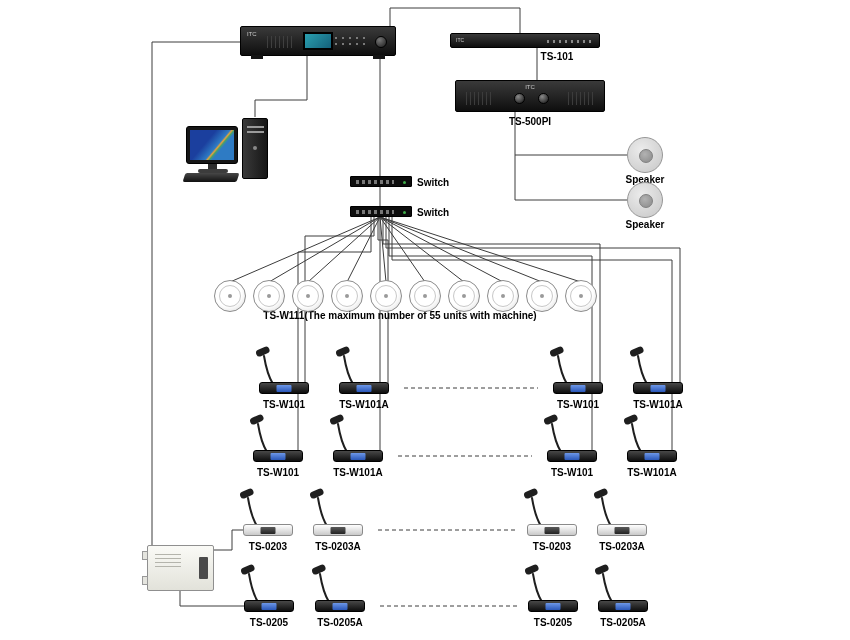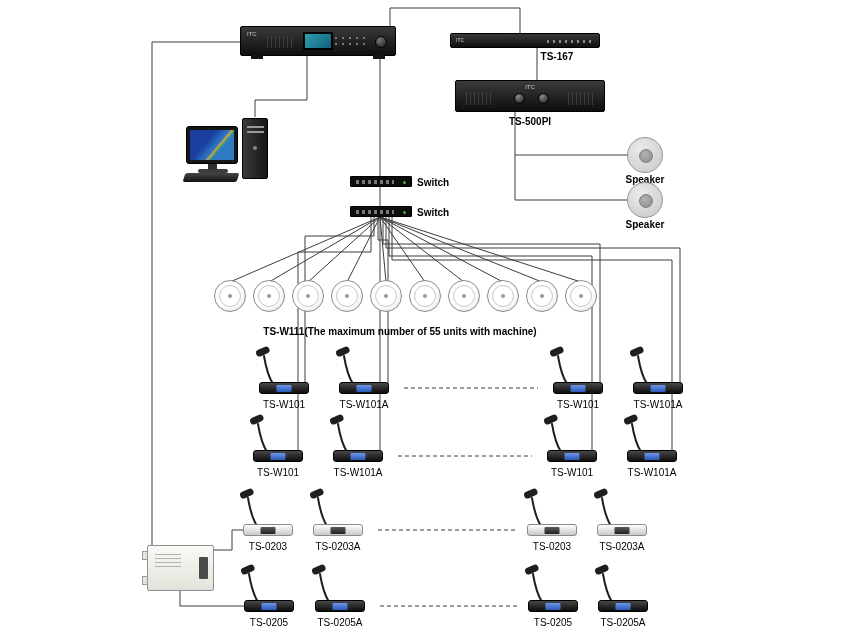--- a/index.html
+++ b/index.html
@@ -87,40 +87,40 @@
   .neck { position:absolute; left:0; top:0; }
   .neck path { fill:none; stroke:#1f1f1f; stroke-width:2; stroke-linecap:round; }
   .neck rect { fill:#1f1f1f; }
   .mic .base { position:absolute; left:7px; top:38px; width:50px; height:12px; border-radius:3px;
                background:linear-gradient(#484848,#0d0d0d); border:1px solid #000; }
   .mic .scr { position:absolute; left:50%; top:2px; transform:translateX(-50%); width:15px; height:7px;
               border-radius:1px; background:linear-gradient(#6d97e8,#2a57b8); }
   .mic.light .base { background:linear-gradient(#ffffff,#c9c9c9); border:1px solid #8a8a8a; }
   .mic.light .scr { background:linear-gradient(#5a5a5a,#222); }
   .mic-lbl { position:absolute; left:-8px; right:-8px; bottom:0; text-align:center;
-             font-size:10px; font-weight:normal; white-space:nowrap; }
+             font-size:10px; font-weight:bold; white-space:nowrap; }
 
   
   .psu { position:absolute; left:147px; top:545px; width:67px; height:46px; border-radius:2px;
          background:linear-gradient(#fafaf6,#e2e2da); border:1px solid #8f8f8f; }
   .psu-vent { position:absolute; left:7px; top:8px; width:26px; height:16px;
               background:repeating-linear-gradient(180deg,#b4b4ac 0 1px,transparent 1px 4px); }
   .psu-term { position:absolute; right:5px; top:11px; width:9px; height:22px; background:#4a4a4a; border-radius:1px; }
   .psu-flange { position:absolute; left:-6px; width:6px; height:9px; background:#e5e5df; border:1px solid #999; }
   .psu-flange.f1 { top:5px; } .psu-flange.f2 { bottom:5px; }
 
   
   #lbl-controller { left:167px; top:61px; width:300px; }
   #lbl-ts234 { left:527px; top:51px; width:60px; }
   #lbl-ts500 { left:494px; top:116px; width:72px; }
   #lbl-sp1 { left:615px; top:174px; width:60px; }
   #lbl-sp2 { left:615px; top:219px; width:60px; }
   #lbl-sw1 { left:417px; top:177px; width:60px; text-align:left; }
   #lbl-sw2 { left:417px; top:207px; width:60px; text-align:left; }
-  #lbl-ceiling { left:190px; top:326px; width:420px; }
+  #lbl-ceiling { left:190px; top:310px; width:420px; }
 </style>
 </head>
 <body>
 
 <div id="stage">
 
   <svg id="wires" viewBox="0 0 850 640">
       <polyline points="390,26 390,8 520,8 520,33"></polyline>
       <polyline points="537,48 537,80"></polyline>
       <polyline points="515,112 515,200"></polyline>
@@ -162,21 +162,21 @@
     <span class="ctrl-screen"></span>
     <span class="dr dr1"></span>
     <span class="dr dr2"></span>
     <span class="ctrl-knob"></span>
   </div>
 
   <div class="rack ts234">
     <span class="brand">ITC</span>
     <span class="ts234-dots"></span>
   </div>
-  <div class="lbl" id="lbl-ts234">TS-167</div>
+  <div class="lbl" id="lbl-ts234">TS-101</div>
 
   <div class="rack ts500">
     <span class="brand">ITC</span>
     <span class="vent vl"></span>
     <span class="vent vr"></span>
     <span class="knob k1"></span>
     <span class="knob k2"></span>
   </div>
   <div class="lbl" id="lbl-ts500">TS-500PI</div>
 

